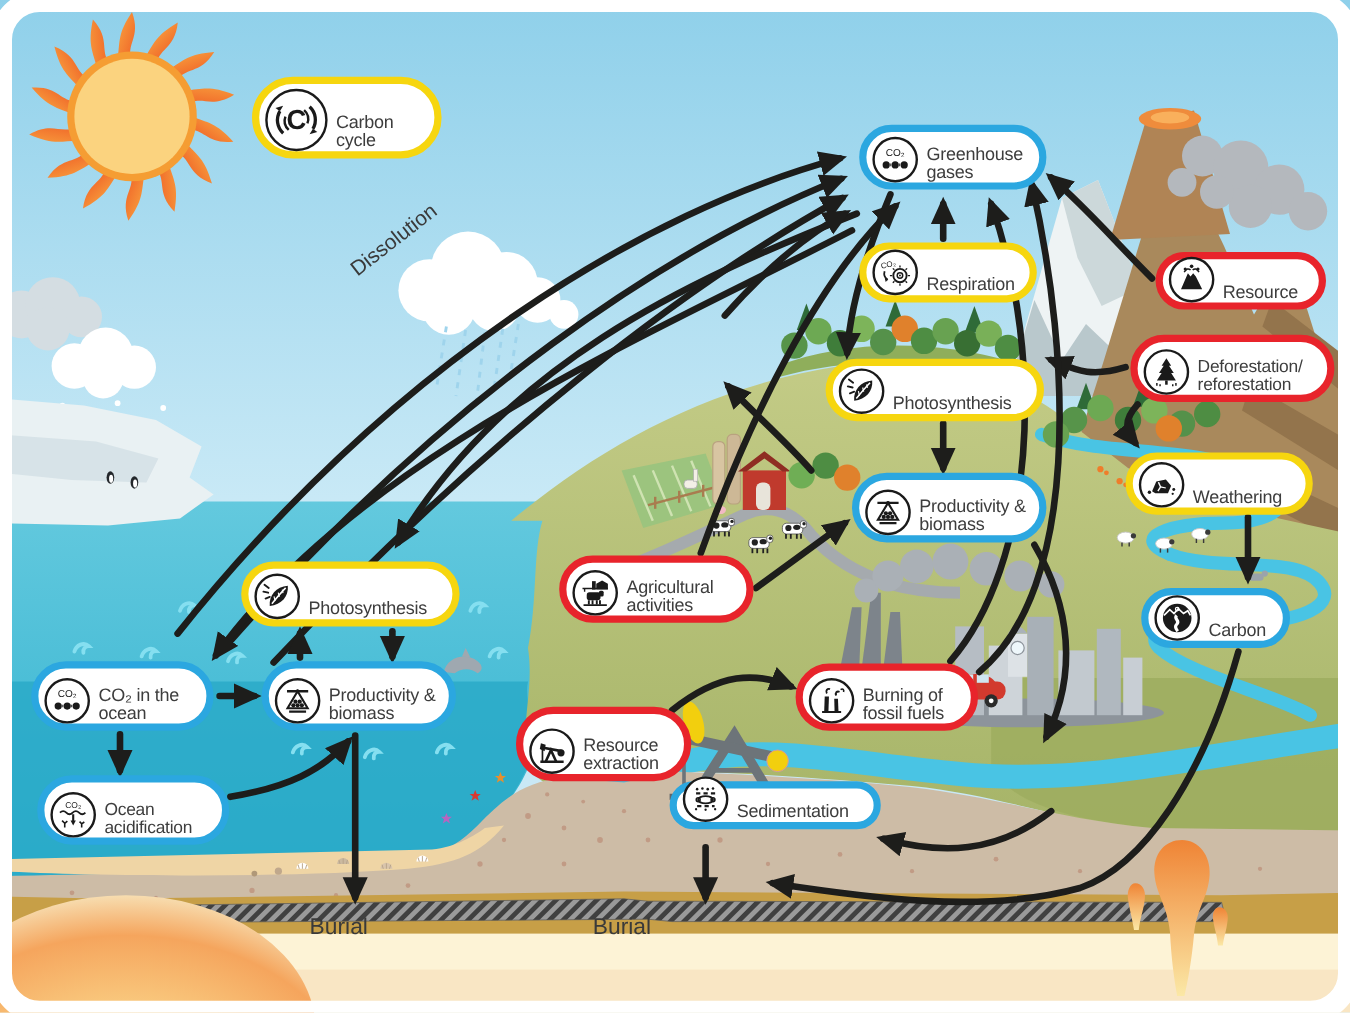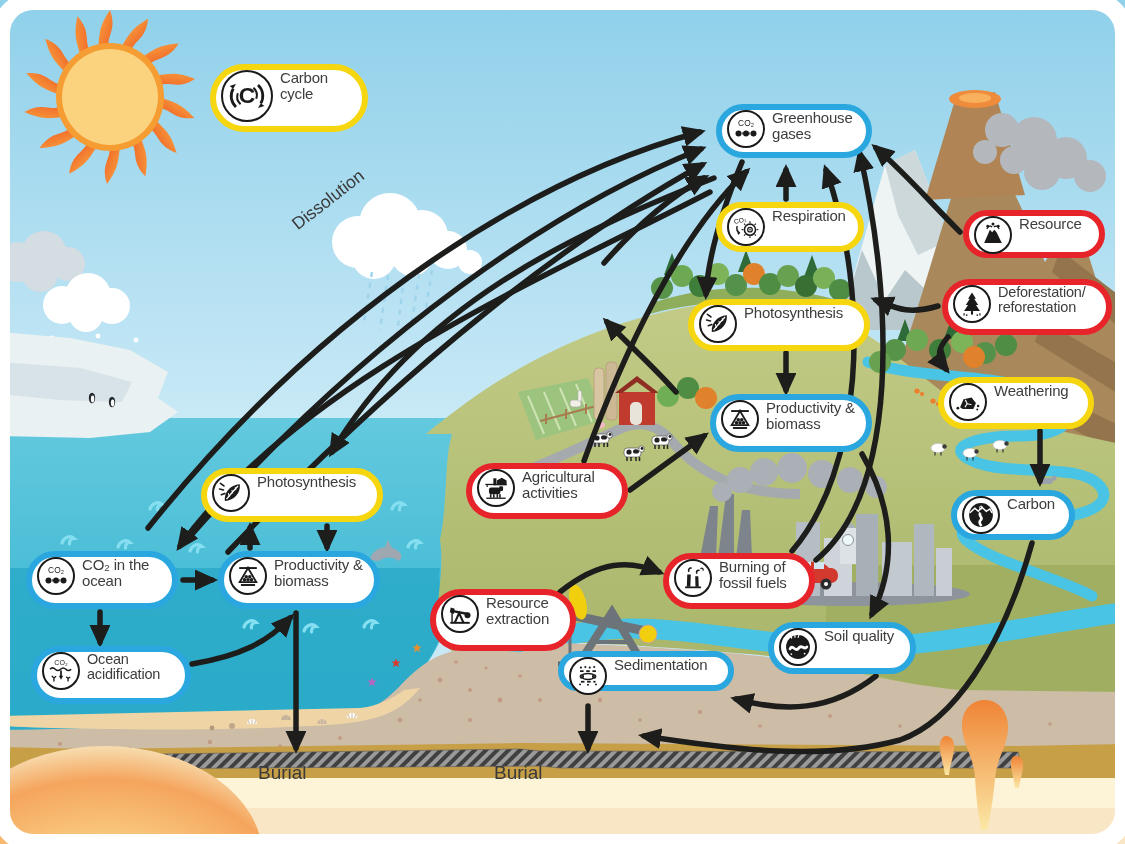--- a/index.html
+++ b/index.html
@@ -1,21 +1,21 @@
 <!DOCTYPE html>
 <html><head>
 <meta charset="utf-8">
 <style>
   html,body{margin:0;background:#fff;font-family:"Liberation Sans","DejaVu Sans",sans-serif;}
   .stage{position:relative;width:1125px;height:844px;overflow:hidden;background:#fff;}
   .stage svg.layer{position:absolute;left:0;top:0;}
   
-  .node{position:absolute;display:flex;align-items:flex-start;gap:7px;background:#fff;
+  .node{position:absolute;display:flex;align-items:flex-end;gap:7px;background:#fff;
         border:6px solid #1d4ed8;border-radius:34px;box-sizing:border-box;
-        padding:0 8px 12px 5px;z-index:30;}
+        padding:0 8px 0 5px;z-index:30;}
   .node .ic{flex:none;width:38px;height:38px;border:2.5px solid #1a1a1a;border-radius:50%;
         background:#fff;display:flex;align-items:center;justify-content:center;box-sizing:border-box;}
   .node .ic svg{width:30px;height:30px;display:block;}
   .node.big .ic{width:52px;height:52px;}
   .node.big .ic svg{width:44px;height:44px;}
   .node .lb{flex:1;font-size:15px;line-height:1.05;color:#3d3d3d;letter-spacing:-0.2px;font-weight:500;}
   .node.sm .lb{font-size:14.5px;}
   .node.y{border-color:#f6d60f;}
   .node.b{border-color:#2ba7e0;}
   .node.r{border-color:#e8242b;}
@@ -793,28 +793,20 @@
 
   <div class="node r" style="left:663px;top:553px;width:152px;height:56px">
     <span class="ic">
         <svg viewBox="0 0 34 34">
           <use href="#ic-stack"></use>
         </svg>
       </span>
     <span class="lb">Burning of fossil fuels</span>
   </div>
 
-  <div class="node b" style="left:768px;top:622px;width:148px;height:52px">
-    <span class="ic">
-        <svg viewBox="0 0 34 34">
-          <use href="#ic-worm"></use>
-        </svg>
-      </span>
-    <span class="lb">Soil quality</span>
-  </div>
 
   <div class="node b" style="left:558px;top:651px;width:176px;height:40px">
     <span class="ic">
         <svg viewBox="0 0 34 34">
           <use href="#ic-sed"></use>
         </svg>
       </span>
     <span class="lb">Sedimentation</span>
   </div>
 

